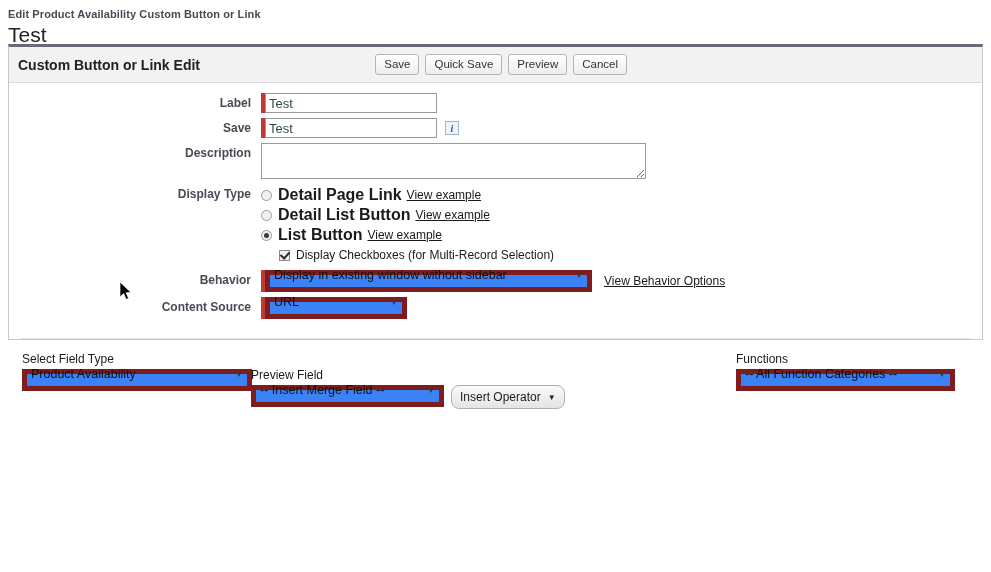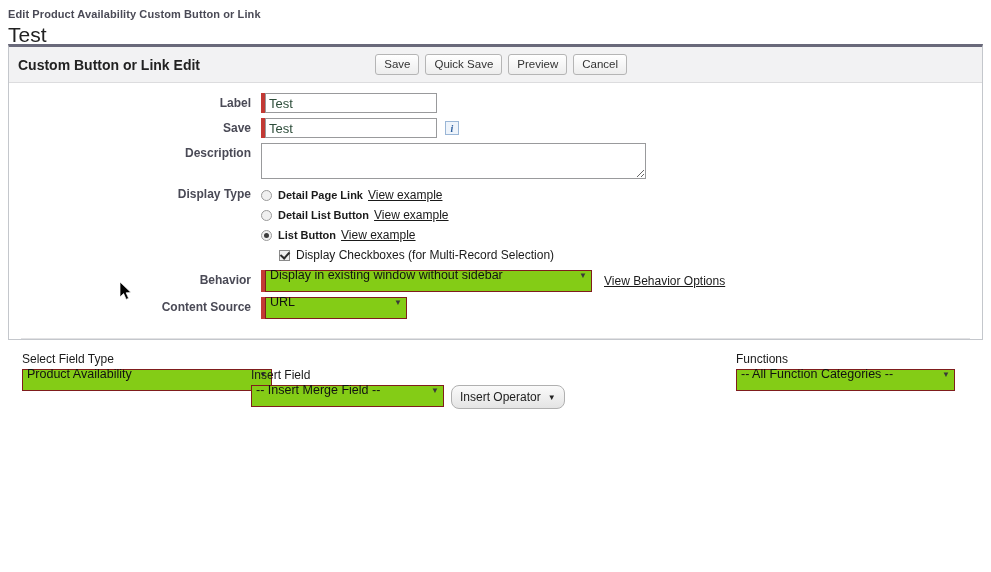--- a/index.html
+++ b/index.html
@@ -182,21 +182,21 @@
   }
   .rdo.checked::after {
     content: "";
     position: absolute;
     left: 2px; top: 2px;
     width: 5px; height: 5px;
     border-radius: 50%;
     background: #3b3b3b;
   }
   .rdo-label {
-    font-size: 11px;
+    font-size: 16px;
     font-weight: bold;
     color: #1a1a1a;
     margin-right: 5px;
   }
   a.vlink {
     font-size: 12px;
     color: #1a1a1a;
     text-decoration: underline;
     cursor: pointer;
   }
@@ -228,22 +228,22 @@
     transform: rotate(42deg);
   }
   .chk-label { font-size: 12px; color: #1a1a1a; }
 
   
   .sel {
     font-family: "Liberation Sans", sans-serif;
     font-size: 12.5px;
     color: #111111;
     height: 22px;
-    border: 1px solid #7f1d1d;
-    background: #84cc16;
+    border: 5px solid #7f1d1d;
+    background: #3b82f6;
     box-sizing: border-box;
     display: flex;
     align-items: center;
     padding: 0 0 12px 4px;
     cursor: pointer;
   }
   .sel .cap { flex: 1 1 auto; white-space: nowrap; overflow: hidden; }
   .sel .arr {
     width: 16px;
     text-align: center;
@@ -282,21 +282,21 @@
     position: relative;
     height: 56px;
   }
   .tb-group { position: absolute; }
   .tb-caption {
     font-size: 12px;
     color: #1a1a1a;
     margin-bottom: 3px;
     line-height: 14px;
   }
-  .sel.fieldtype-w { width: 250px; }
+  .sel.fieldtype-w { width: 230px; }
   .sel.mergefield-w { width: 193px; }
   .sel.funccat-w { width: 219px; }
 
   .btn-operator {
     font-family: "Liberation Sans", sans-serif;
     font-size: 12px;
     color: #222222;
     background: linear-gradient(#fafafa, #e4e4e4);
     border: 1px solid #b0b0b0;
     border-radius: 8px;
@@ -430,21 +430,21 @@
 
     <div class="tb-group" style="left:14px; top:0;">
       <div class="tb-caption">Select Field Type</div>
       <div class="sel fieldtype-w">
         <span class="cap">Product Availability</span>
         <span class="arr">▼</span>
       </div>
     </div>
 
     <div class="tb-group" style="left:243px; top:16px;">
-      <div class="tb-caption">Insert Field</div>
+      <div class="tb-caption">Preview Field</div>
       <div class="sel mergefield-w">
         <span class="cap">-- Insert Merge Field --</span>
         <span class="arr">▼</span>
       </div>
     </div>
 
     <div class="tb-group" style="left:443px; top:33px;">
       <div class="btn-operator">
         <span>Insert Operator</span>
         <span class="arr">▼</span>

